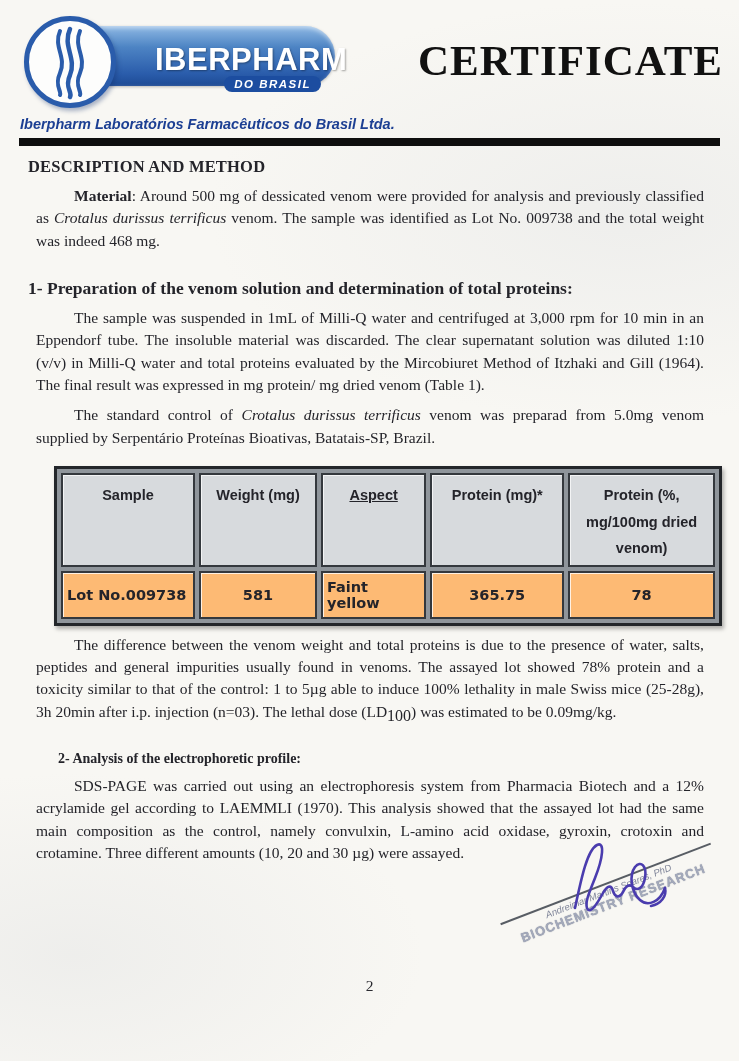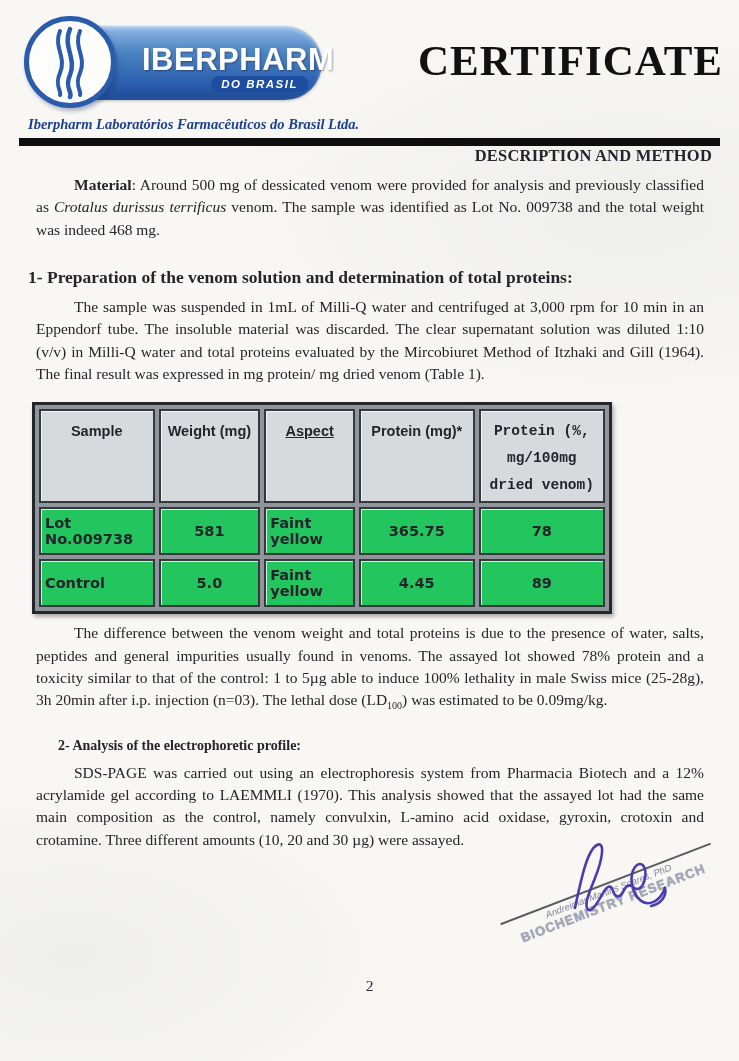--- a/index.html
+++ b/index.html
@@ -11,21 +11,21 @@
   .page{position:absolute;inset:0;
     background:
       radial-gradient(ellipse 600px 300px at 85% 20%, rgba(220,222,224,.35), transparent 70%),
       radial-gradient(ellipse 500px 260px at 10% 90%, rgba(215,217,219,.3), transparent 70%),
       #f8f7f3;
   }
   
   .hdr{position:relative;height:130px;}
   .logo-wrap{position:absolute;left:16px;top:12px;width:340px;}
   .capsule{
-    position:absolute;left:36px;top:14px;width:270px;height:74px;
+    position:absolute;left:49px;top:14px;width:270px;height:60px;
     border-radius:40px;
     background:linear-gradient(180deg,#8fb9e4 0%,#4d84c4 35%,#2a5cab 80%,#1d4a94 100%);
     box-shadow:inset 0 2px 4px rgba(255,255,255,.5), 0 1px 3px rgba(0,0,0,.25);
   }
   .brand{
     position:absolute;left:90px;top:16px;width:175px;
     color:#fff;font-family:"Liberation Sans",sans-serif;font-weight:bold;
     font-size:31px;letter-spacing:.5px;text-shadow:1px 1px 2px rgba(0,0,0,.35);
   }
   .subbrand{
@@ -33,65 +33,65 @@
     background:#1c4da0;color:#fff;font-family:"Liberation Sans",sans-serif;
     font-weight:bold;font-size:11.5px;letter-spacing:1.5px;
     padding:2px 10px;border-radius:8px;font-style:italic;
   }
   .logo-circle{
     position:absolute;left:8px;top:4px;width:92px;height:92px;border-radius:50%;
     background:#fdfdfc;border:5px solid #2a5cab;box-sizing:border-box;
     box-shadow:2px 3px 4px rgba(20,50,110,.35);
   }
   .tagline{
-    position:absolute;left:12px;top:104px;width:360px;
-    font-family:Liberation Serif, serif;font-style:italic;font-weight:bold;
+    position:absolute;left:4px;top:104px;width:360px;
+    font-family:Liberation Sans, sans-serif;font-style:italic;font-weight:bold;
     font-size:14.5px;color:#1c3f93;white-space:nowrap;
   }
   .cert-title{
     position:absolute;right:16px;top:36px;
     font-family:"Liberation Serif",serif;font-weight:bold;font-size:43px;
     letter-spacing:1px;color:#111;
   }
   .rule{height:8px;background:#0e0e0e;margin:8px 19px 0 19px;}
   
   .content{margin:0 27px 0 28px;}
-  .desc-head{text-align:right;font-weight:bold;font-size:16.5px;letter-spacing:.2px;}
+  .desc-head{text-align:left;font-weight:bold;font-size:16.5px;margin-top:11px;letter-spacing:.2px;}
   p.body{
     font-size:15.5px;line-height:1.44;text-align:justify;margin:8px;
   }
   .indent{text-indent:38px;}
   .mt-material{margin-top:24px;}
   .sec1-head{font-size:17.5px;font-weight:bold;margin:26px 0 2px 0;}
   .sec2-head{font-size:14px;font-weight:bold;margin:24px 0 2px 0;text-indent:30px;}
   .tbl-caption{font-weight:bold;font-size:15.5px;margin-top:27px;}
   i.sp{font-style:italic;}
   
   table.venom{
-    margin:17px 4px 0 4px;width:580px;table-layout:fixed;
+    margin:17px 4px 0 26px;width:668px;table-layout:fixed;
     border-collapse:separate;border-spacing:4px;
     background:#8f959b;border:3px solid #23262a;
     box-shadow:2px 3px 4px rgba(0,0,0,.3);
   }
   table.venom th{
     background:#d7dadd;border:2px solid #34383d;
     font-family:"Liberation Sans",sans-serif;font-weight:bold;font-size:14.5px;
     vertical-align:top;text-align:center;padding:7px 3px 0 3px;height:83px;
     line-height:1.9;box-shadow:inset 1px 1px 0 rgba(255,255,255,.7);
   }
   table.venom td{
-    background:#22c55e;border:2px solid #34383d;
+    background:#fdba74;border:2px solid #34383d;
     font-family:"DejaVu Sans",sans-serif;font-weight:bold;font-size:14.5px;
     height:40px;padding:2px 4px;box-shadow:inset 1px 1px 0 rgba(255,255,255,.8);
   }
   td.l{text-align:left;} td.c{text-align:center;}
   .u{text-decoration:underline;}
   .footnote{font-size:15px;margin:8px 0 0 72px;}
   .mt-disc{margin-top:30px;}
-  sub.small{font-size:10px;}
+  sub.small{font-size:16px;}
   
   .sig-block{position:absolute;left:490px;top:840px;width:250px;height:130px;}
   .stamp{
     position:absolute;left:8px;top:42px;width:225px;
     transform:rotate(-21deg);transform-origin:center;
     text-align:center;color:#8d93a1;
   }
   .stamp-rule{border-top:2.5px solid #585d64;width:100%;}
   .stamp-line1{
     font-family:"Liberation Sans",sans-serif;font-size:9.5px;font-style:italic;
@@ -135,51 +135,45 @@
   <div class="rule"></div>
 
   <div class="content">
 
     <div class="desc-head">DESCRIPTION AND METHOD</div>
 
     <p class="body indent mt-material"><b>Material</b><span>: Around 500 mg of dessicated venom were provided for analysis and previously classified as </span><i class="sp">Crotalus durissus terrificus</i><span> venom. The sample was identified as Lot No. 009738 and the total weight was indeed 468 mg.</span></p>
 
     <div class="sec1-head">1- Preparation of the venom solution and determination of total proteins:</div>
     <p class="body indent">The sample was suspended in 1mL of Milli-Q water and centrifuged at 3,000 rpm for 10 min in an Eppendorf tube. The insoluble material was discarded. The clear supernatant solution was diluted 1:10 (v/v) in Milli-Q water and total proteins evaluated by the Mircobiuret Method of Itzhaki and Gill (1964). The final result was expressed in mg protein/ mg dried venom (Table 1).</p>
+    <p class="body indent"><span>The standard control of </span><i class="sp">Crotalus durissus terrificus</i><span> venom was preparad from 5.0mg venom supplied by Serpentário Proteínas Bioativas, Batatais-SP, Brazil.</span></p>
 
 
     <table class="venom">
       <colgroup>
         <col style="width:21%">
           <col style="width:18.5%">
           <col style="width:16.5%">
           <col style="width:21%">
           <col style="width:23%">
       </colgroup>
       <tbody>
           <tr>
         <th>Sample</th>
         <th>Weight (mg)</th>
         <th><span class="u">Aspect</span></th>
         <th>Protein (mg)*</th>
-        <th style="line-height:1.85;font-family:Liberation Mono, monospace;">Protein (%, mg/100mg dried venom)</th>
+        <th style="line-height:1.85;">Protein (%, mg/100mg dried venom)</th>
       </tr>
       <tr>
         <td class="l">Lot No.009738</td>
         <td class="c">581</td>
         <td class="l">Faint yellow</td>
         <td class="c">365.75</td>
         <td class="c">78</td>
-      </tr>
-      <tr>
-        <td class="l">Control</td>
-        <td class="c">5.0</td>
-        <td class="l">Faint yellow</td>
-        <td class="c">4.45</td>
-        <td class="c">89</td>
       </tr>
     </tbody>
       </table>
 
 
     <p class="body indent mt-disc"><span>The difference between the venom weight and total proteins is due to the presence of water, salts, peptides and general impurities usually found in venoms. The assayed lot showed 78% protein and a toxicity similar to that of the control: 1 to 5µg able to induce 100% lethality in male Swiss mice (25-28g), 3h 20min after i.p. injection (n=03). The lethal dose (LD</span><sub class="small">100</sub><span>) was estimated to be 0.09mg/kg.</span></p>
 
     <div class="sec2-head">2- Analysis of the electrophoretic profile:</div>
     <p class="body indent">SDS-PAGE was carried out using an electrophoresis system from Pharmacia Biotech and a 12% acrylamide gel according to LAEMMLI (1970). This analysis showed that the assayed lot had the same main composition as the control, namely convulxin, L-amino acid oxidase, gyroxin, crotoxin and crotamine. Three different amounts (10, 20 and 30 µg) were assayed.</p>
 

